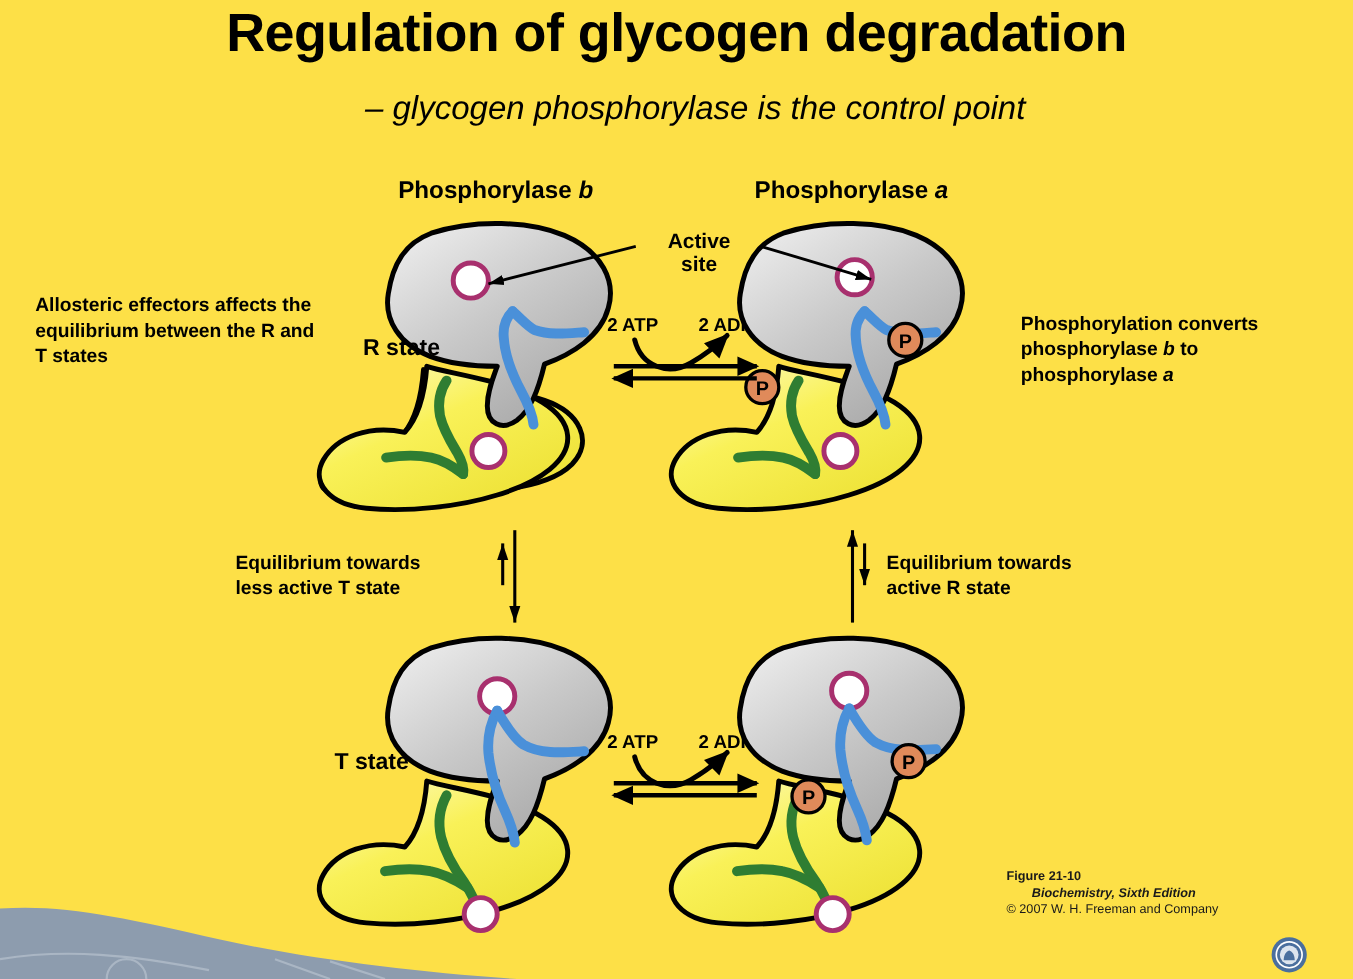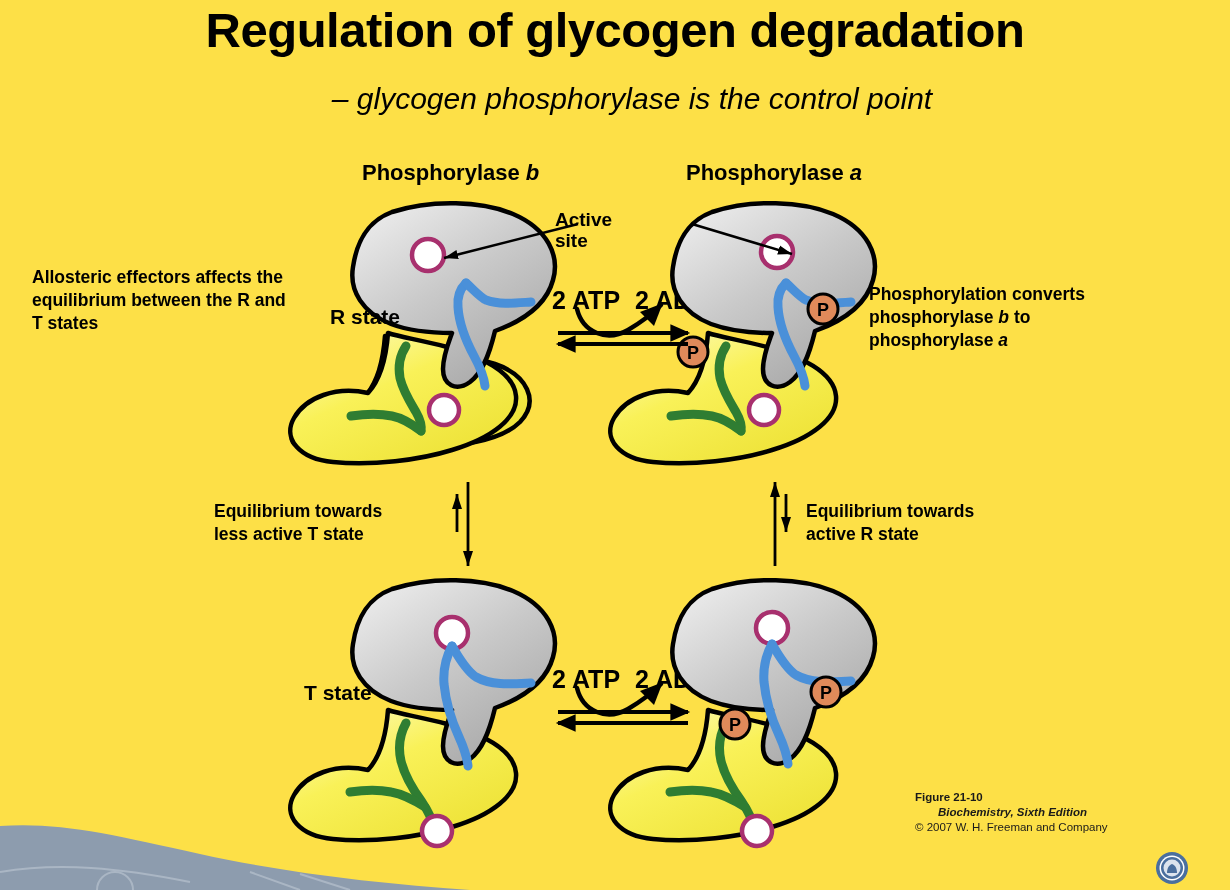--- a/index.html
+++ b/index.html
@@ -58,21 +58,21 @@
   #head-a { left: 686px; top: 160px; }
 
   
   .side-note {
     position: absolute;
     font-size: 17.5px;
     font-weight: bold;
     line-height: 1.32;
   }
   #note-left  { left: 32px;  top: 266px; width: 260px; }
-  #note-right { left: 869px; top: 283px; width: 280px; }
+  #note-right { left: 928px; top: 283px; width: 280px; }
   .side-note .ital { font-style: italic; }
 
   
   .state-label {
     position: absolute;
     font-size: 21px;
     font-weight: bold;
     white-space: nowrap;
     z-index: 6;
   }
@@ -86,31 +86,31 @@
     font-weight: bold;
     line-height: 1.3;
     white-space: nowrap;
   }
   #eq-note-left  { left: 214px; top: 500px; text-align: left; }
   #eq-note-right { left: 806px; top: 500px; text-align: left; }
 
   
   .nuc-label {
     position: absolute;
-    font-size: 25px;
+    font-size: 17px;
     font-weight: bold;
     white-space: nowrap;
   }
   
   #active-site-label {
     position: absolute;
-    left: 555px;
+    left: 583px;
     top: 210px;
     width: 105px;
-    text-align: left;
+    text-align: center;
     font-size: 19px;
     font-weight: bold;
     line-height: 1.08;
     z-index: 7;
   }
 
   
   .caption {
     position: absolute;
     left: 915px;

